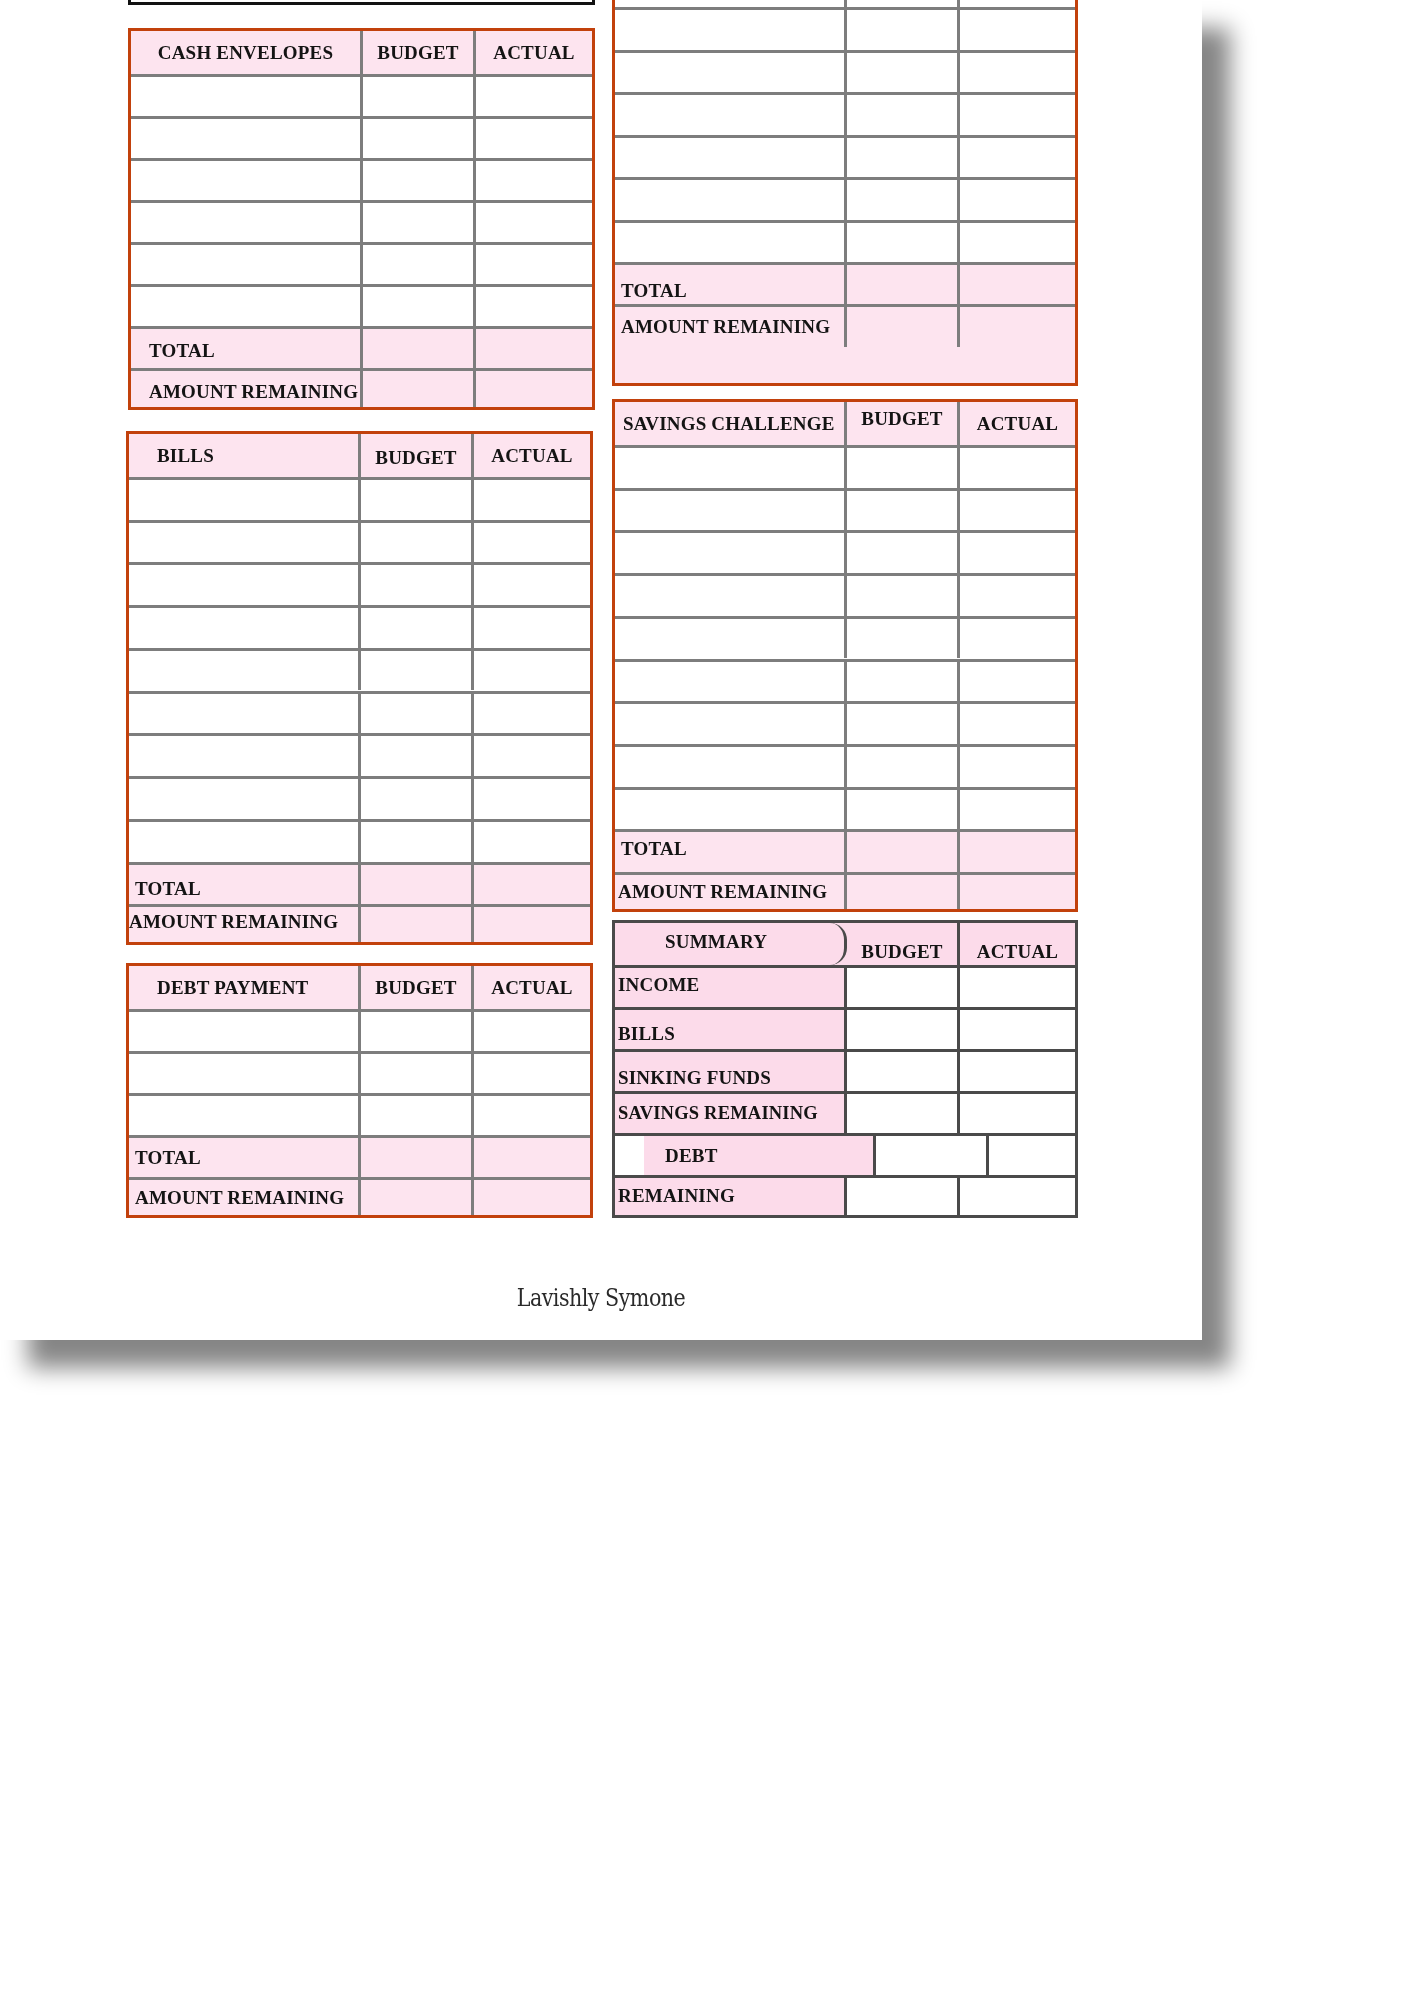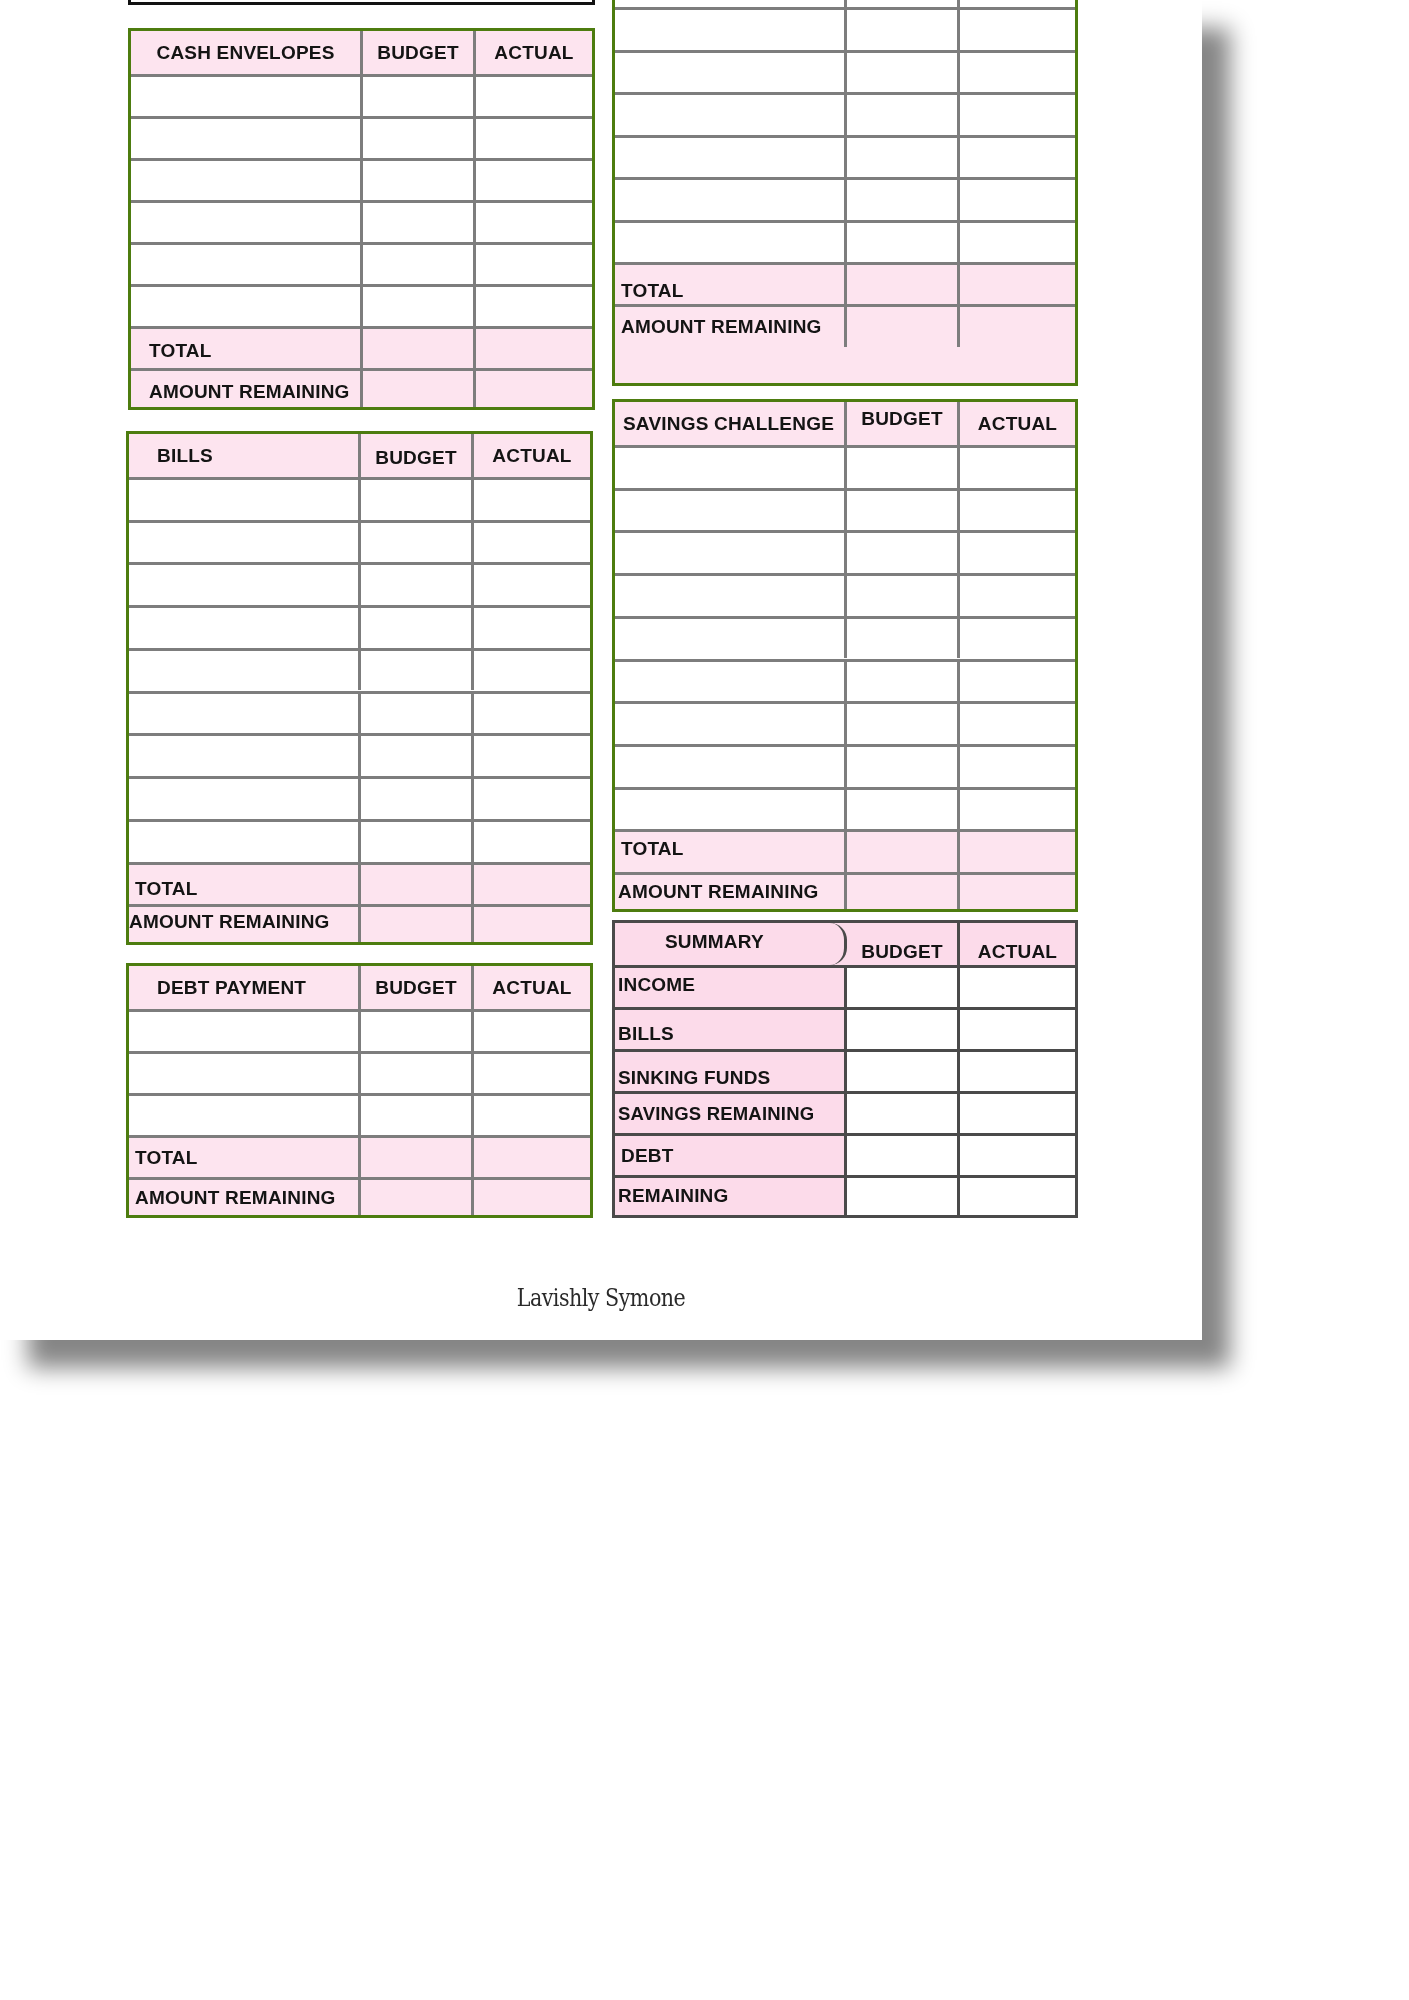--- a/index.html
+++ b/index.html
@@ -11,21 +11,22 @@
     position: absolute; left: 0; top: 0; width: 1202px; height: 1340px; background: #ffffff;
     box-shadow: 28px 28px 22px rgba(0,0,0,0.48);
     z-index: 1;
   }
   .topbox {
     position: absolute; left: 128px; top: -40px; width: 467px; height: 45px;
     border: 3px solid #111; box-sizing: border-box; z-index: 3;
   }
   .tbl {
     position: absolute; z-index: 3; box-sizing: border-box;
-    border: 3px solid #4d7c0f;
+    border: 3px solid #c2410c;
+    font-family: Liberation Serif, serif;
   }
   .tbl .row { position: absolute; left: 0; right: 0; display: flex; box-sizing: border-box; }
   .tbl .cell {
     box-sizing: border-box; height: 100%; border-right: 3px solid #7d7d7d;
     display: flex; align-items: center; font-weight: bold; font-size: 19px; color: #141414;
     letter-spacing: 0.2px; white-space: nowrap; overflow: hidden;
   }
   .tbl .cell:last-child { border-right: none; }
   .tbl .row + .row { border-top: 3px solid #7d7d7d; }
   .pink { background: #fde4ef; }
@@ -333,21 +334,21 @@
     <div class="cell c1 pink-strong" style="padding-left:3px; align-items:flex-end; padding-bottom:2px;">SINKING FUNDS</div>
     <div class="cell c2"></div>
     <div class="cell c3"></div>
   </div>
   <div class="row" style="top:168px; height:42px;">
     <div class="cell c1 pink-strong" style="padding-left:3px; font-size:18.5px;">SAVINGS REMAINING</div>
     <div class="cell c2"></div>
     <div class="cell c3"></div>
   </div>
   <div class="row" style="top:210px; height:42px;">
-    <div class="cell c1 pink-strong" style="padding-left:6px;">DEBT</div>
+    <div class="cell c1 pink-strong" style="padding-left:21px;margin-left:29px;">DEBT</div>
     <div class="cell c2"></div>
     <div class="cell c3"></div>
   </div>
   <div class="row" style="top:252px; height:40px;">
     <div class="cell c1 pink-strong" style="padding-left:3px; align-items:flex-end; padding-bottom:8px;">REMAINING</div>
     <div class="cell c2"></div>
     <div class="cell c3"></div>
   </div>
 </div>
 

